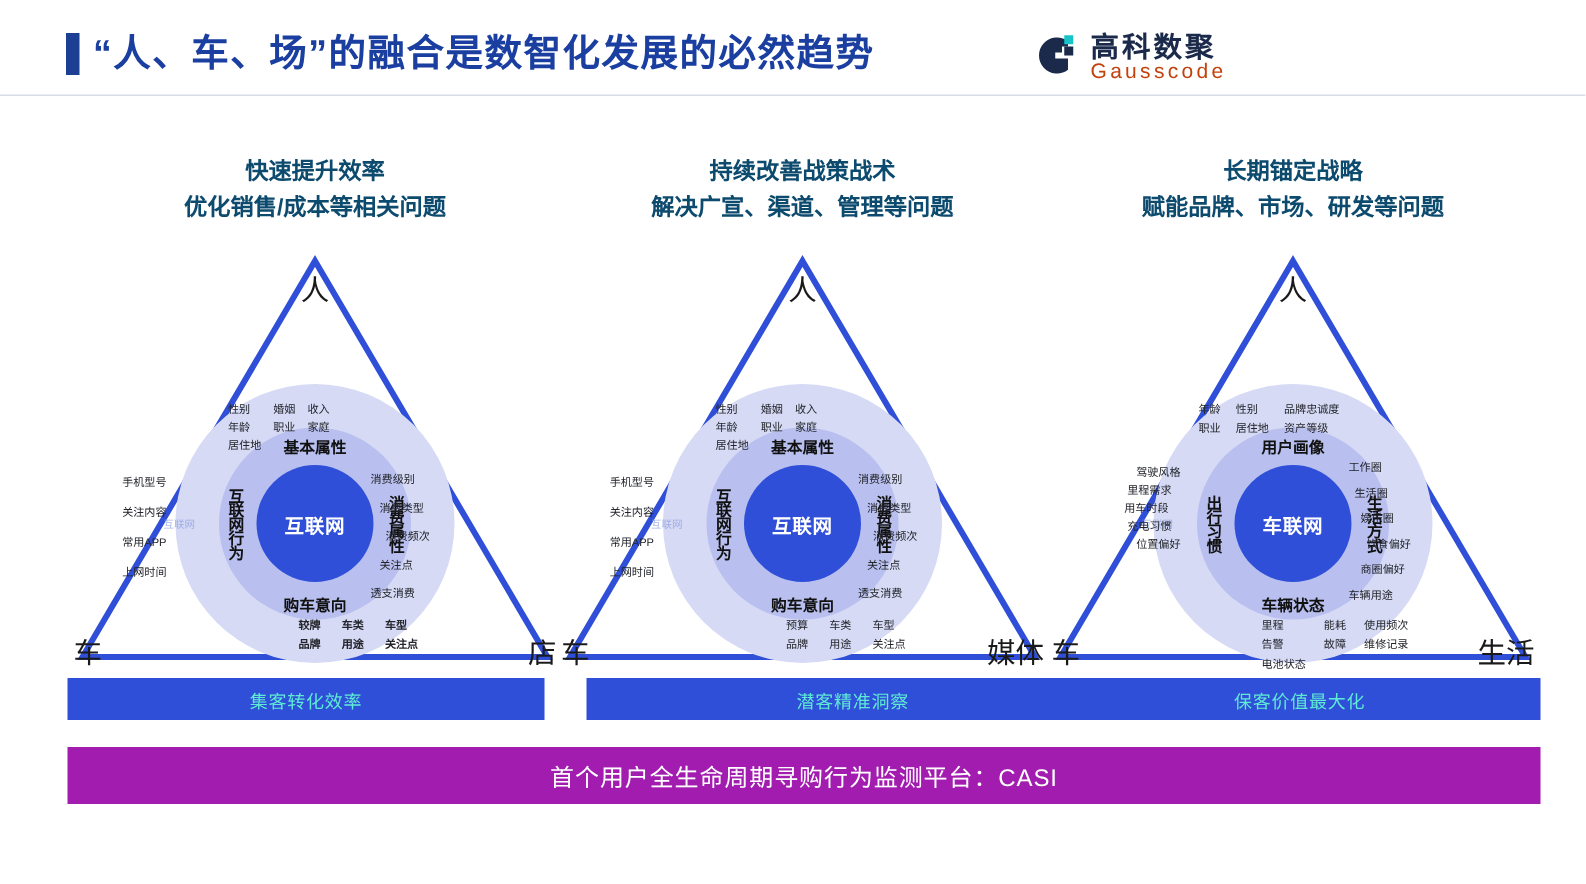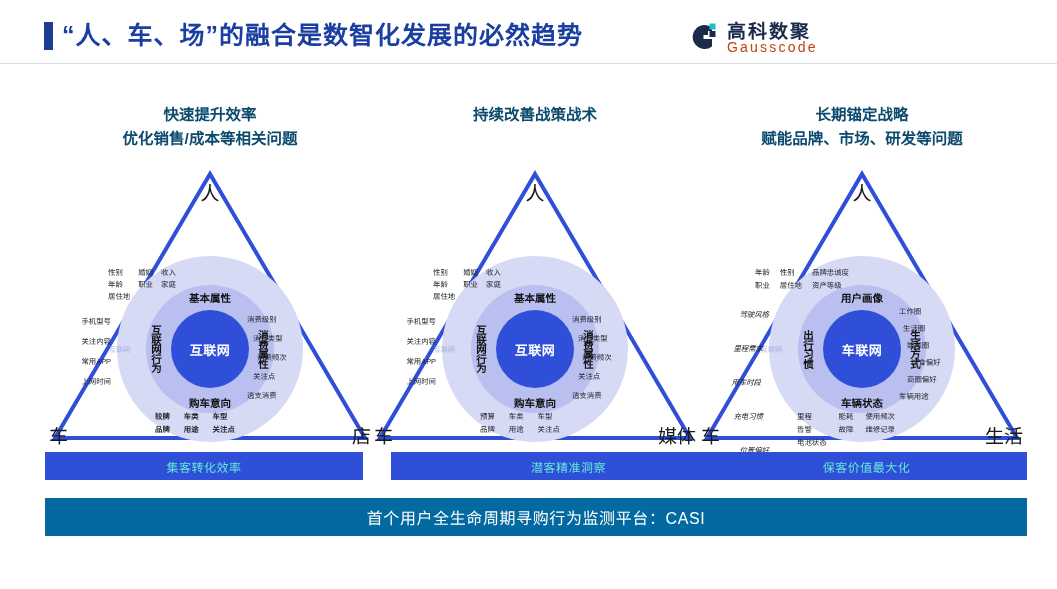--- a/index.html
+++ b/index.html
@@ -90,21 +90,21 @@
   .ring-label.rl-left {
     left: 32px; top: 50%; transform: translateY(-50%);
     writing-mode: vertical-rl; text-orientation: upright; letter-spacing: -1px;
   }
   .ring-label.rl-right {
     right: 32px; top: 50%; transform: translateY(-50%);
     writing-mode: vertical-rl; text-orientation: upright; letter-spacing: -1px;
   }
   .attr-grid {
     position: absolute; display: grid; gap: 1px 8px; font-size: 7.4px;
-    color: #23252b; white-space: nowrap;
+    color: #23252b; white-space: nowrap; margin-left: 44px;
   }
   .attr-col {
     position: absolute; display: flex; flex-direction: column; gap: 9px;
     font-size: 7.4px; color: #23252b; white-space: nowrap;
   }
   .attr-col.right { align-items: flex-start; }
   .attr-col.left  { align-items: flex-end; }
 
   
   .bar-row { position: absolute; top: 452px; left: 45px; width: 982px; height: 28px; }
@@ -112,21 +112,21 @@
     position: absolute; top: 0; height: 28px; background: #2f4fd8;
     display: flex; align-items: center; justify-content: center;
     color: #5eead4; font-size: 12px; letter-spacing: .5px; white-space: nowrap;
   }
   .bar.b1 { left: 0px;   width: 318px; }
   .bar.b2 { left: 346px; width: 355px; }
   .bar.b3 { left: 661px; width: 321px; }
 
   .bar-wide {
     position: absolute; left: 45px; top: 498px; width: 982px; height: 38px;
-    background: #0369a1; display: flex; align-items: center; justify-content: center;
+    background: #a21caf; display: flex; align-items: center; justify-content: center;
     color: #fff; font-size: 16px; letter-spacing: .6px; white-space: nowrap;
   }
 
   .wm {
     position: absolute; font-size: 7px; color: #8fa0dd; white-space: nowrap;
     opacity: .75; pointer-events: none;
   }
 </style>
 </head>
 <body>
@@ -148,20 +148,21 @@
       <div class="logo-en">Gausscode</div>
     </div>
   </div>
 
   <div class="col-head" style="left:45px; top:103px; width:330px;">
     <div>快速提升效率</div>
     <div>优化销售/成本等相关问题</div>
   </div>
   <div class="col-head" style="left:370px; top:103px; width:330px;">
     <div>持续改善战策战术</div>
+    <div>解决广宣、渠道、管理等问题</div>
   </div>
   <div class="col-head" style="left:697px; top:103px; width:330px;">
     <div>长期锚定战略</div>
     <div>赋能品牌、市场、研发等问题</div>
   </div>
 
   <div class="panel p1">
     <svg class="tri-svg" width="330" height="288" viewBox="0 0 330 288">
       <polygon points="165,14 320,278 10,278" fill="none" stroke="#2f4fd8" stroke-width="4"></polygon>
     </svg>
@@ -309,21 +310,21 @@
     <div class="attr-grid" style="left:100px; top:250px; grid-template-columns:repeat(3,auto); gap:2px 12px;">
       <span>里程</span>
       <span>能耗</span>
       <span>使用频次</span>
       <span>告警</span>
       <span>故障</span>
       <span>维修记录</span>
       <span>电池状态</span>
     </div>
 
-    <div class="attr-col left" style="left:6px; top:148px; width:60px; gap:23px;font-style:italic;">
+    <div class="attr-col left" style="left:24px; top:148px; width:60px; gap:1px;">
       <span style="margin-right:-6px">驾驶风格</span>
       <span style="margin-right:0px">里程需求</span>
       <span style="margin-right:2px">用车时段</span>
       <span style="margin-right:0px">充电习惯</span>
       <span style="margin-right:-6px">位置偏好</span>
     </div>
 
     <div class="attr-col right" style="left:208px; top:145px; gap:6px;">
       <span style="margin-left:-6px">工作圈</span>
       <span style="margin-left:-2px">生活圈</span>

